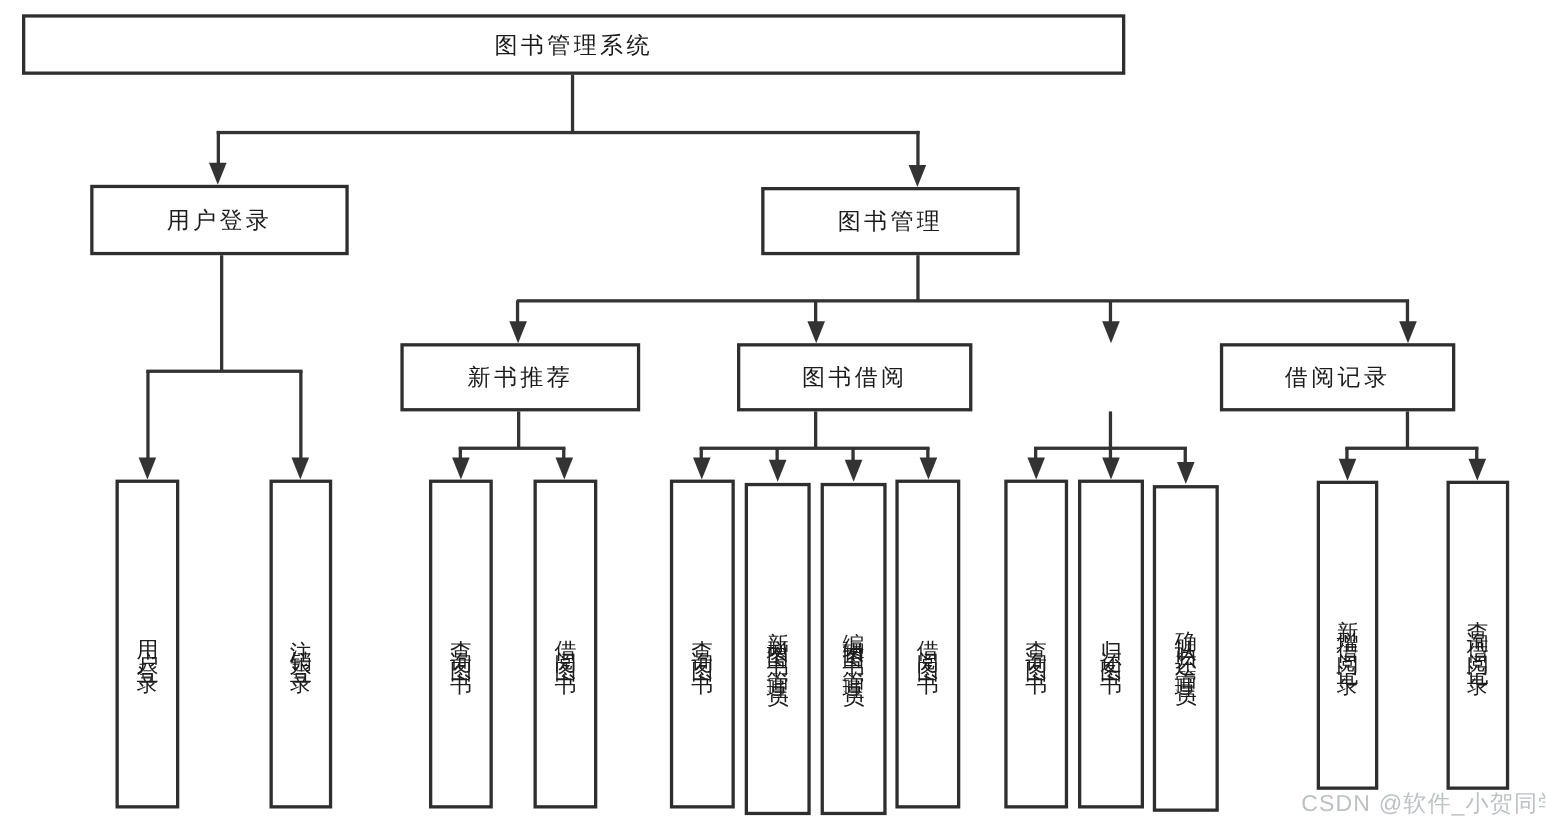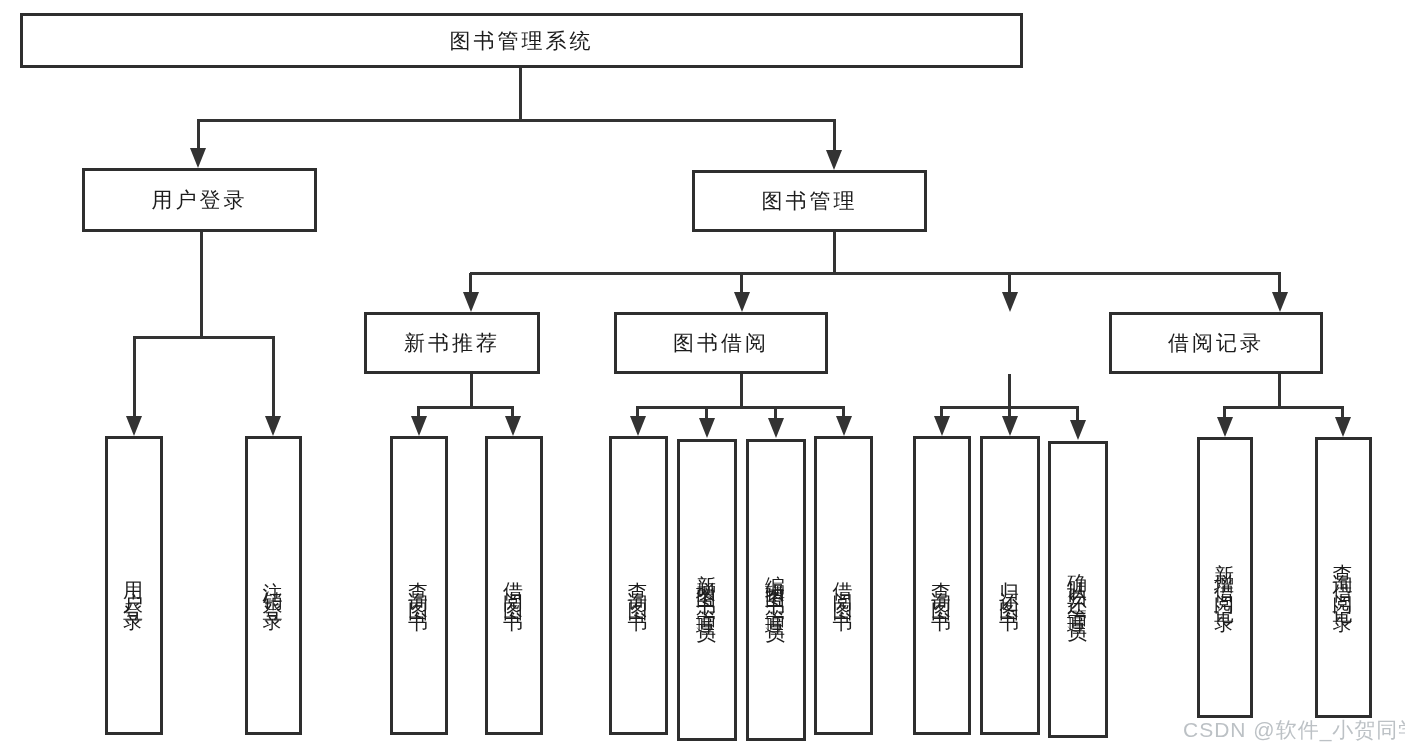--- a/index.html
+++ b/index.html
@@ -90,24 +90,24 @@
   <div class="hl" style="left:470px;top:272px;width:811px;"></div>
   <div class="vl" style="left:469px;top:273px;height:21px;"></div>
   <div class="vl" style="left:740px;top:273px;height:21px;"></div>
   <div class="vl" style="left:1008px;top:273px;height:21px;"></div>
   <div class="vl" style="left:1278px;top:273px;height:21px;"></div>
   <div class="ah" style="left:463px;top:292px;"></div>
   <div class="ah" style="left:734px;top:292px;"></div>
   <div class="ah" style="left:1002px;top:292px;"></div>
   <div class="ah" style="left:1272px;top:292px;"></div>
 
-  <div class="nbox" style="left:364px;top:312px;width:176px;height:62px;">
+  <div class="nbox" style="left:364px;top:312px;width:218px;height:62px;">
     <span>新书推荐</span>
   </div>
-  <div class="nbox" style="left:614px;top:312px;width:214px;height:62px;">
+  <div class="nbox" style="left:670px;top:312px;width:214px;height:62px;">
     <span>图书借阅</span>
   </div>
   <div class="nbox" style="left:1109px;top:312px;width:214px;height:62px;">
     <span>借阅记录</span>
   </div>
 
   <div class="vl" style="left:470px;top:374px;height:34px;"></div>
   <div class="hl" style="left:417px;top:406px;width:97px;"></div>
   <div class="vl" style="left:417px;top:407px;height:12px;"></div>
   <div class="vl" style="left:511px;top:407px;height:12px;"></div>

